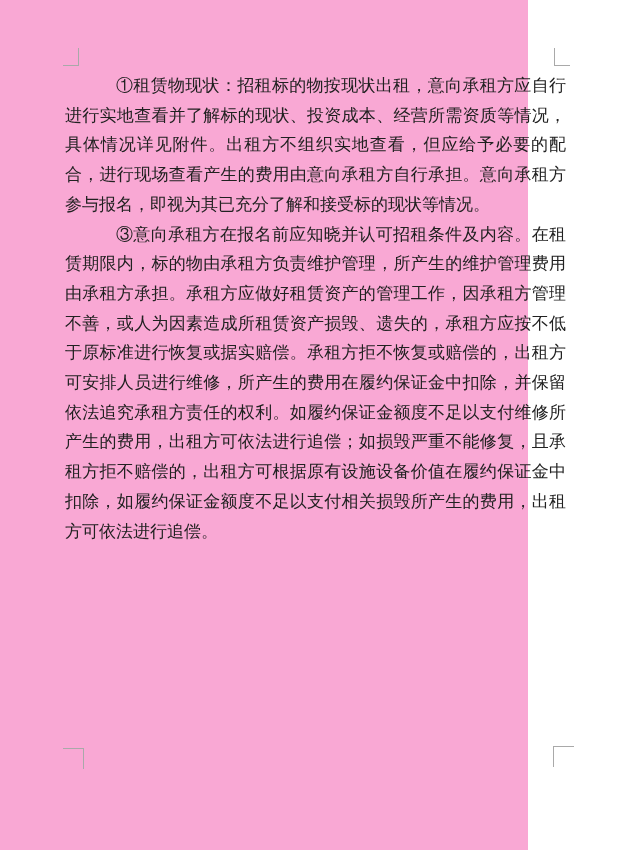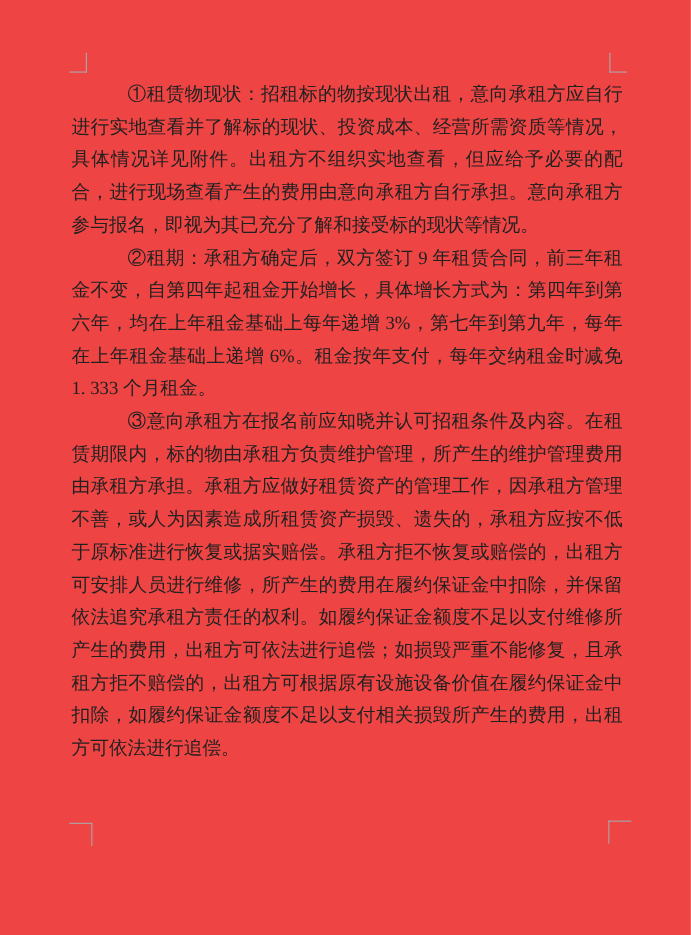--- a/index.html
+++ b/index.html
@@ -10,23 +10,23 @@
     width: 628px;
     height: 850px;
     background: #ffffff;
     position: relative;
     overflow: hidden;
     font-family: "Liberation Serif", "DejaVu Serif", serif;
   }
   .page {
     position: absolute;
     left: 0; top: 0;
-    width: 628px;
+    width: 528px;
     height: 850px;
-    background: #ef4444;
+    background: #f9a8d4;
   }
   
   .crop {
     position: absolute;
   }
   .crop-tl {
     left: 63px; top: 48px; width: 15px; height: 17px;
     border-right: 1px solid #a9a9a9;
     border-bottom: 1px solid #a9a9a9;
   }
@@ -68,17 +68,16 @@
 
 <div class="page">
 
   <div class="crop crop-tl"></div>
   <div class="crop crop-tr"></div>
   <div class="crop crop-bl"></div>
   <div class="crop crop-br"></div>
 
   <div class="doc">
     <p>①租赁物现状：招租标的物按现状出租，意向承租方应自行进行实地查看并了解标的现状、投资成本、经营所需资质等情况，具体情况详见附件。出租方不组织实地查看，但应给予必要的配合，进行现场查看产生的费用由意向承租方自行承担。意向承租方参与报名，即视为其已充分了解和接受标的现状等情况。</p>
-    <p>②租期：承租方确定后，双方签订 9 年租赁合同，前三年租金不变，自第四年起租金开始增长，具体增长方式为：第四年到第六年，均在上年租金基础上每年递增 3%，第七年到第九年，每年在上年租金基础上递增 6%。租金按年支付，每年交纳租金时减免 1. 333 个月租金。</p>
     <p>③意向承租方在报名前应知晓并认可招租条件及内容。在租赁期限内，标的物由承租方负责维护管理，所产生的维护管理费用由承租方承担。承租方应做好租赁资产的管理工作，因承租方管理不善，或人为因素造成所租赁资产损毁、遗失的，承租方应按不低于原标准进行恢复或据实赔偿。承租方拒不恢复或赔偿的，出租方可安排人员进行维修，所产生的费用在履约保证金中扣除，并保留依法追究承租方责任的权利。如履约保证金额度不足以支付维修所产生的费用，出租方可依法进行追偿；如损毁严重不能修复，且承租方拒不赔偿的，出租方可根据原有设施设备价值在履约保证金中扣除，如履约保证金额度不足以支付相关损毁所产生的费用，出租方可依法进行追偿。</p>
   </div>
 
 </div>
 
 </body></html>

